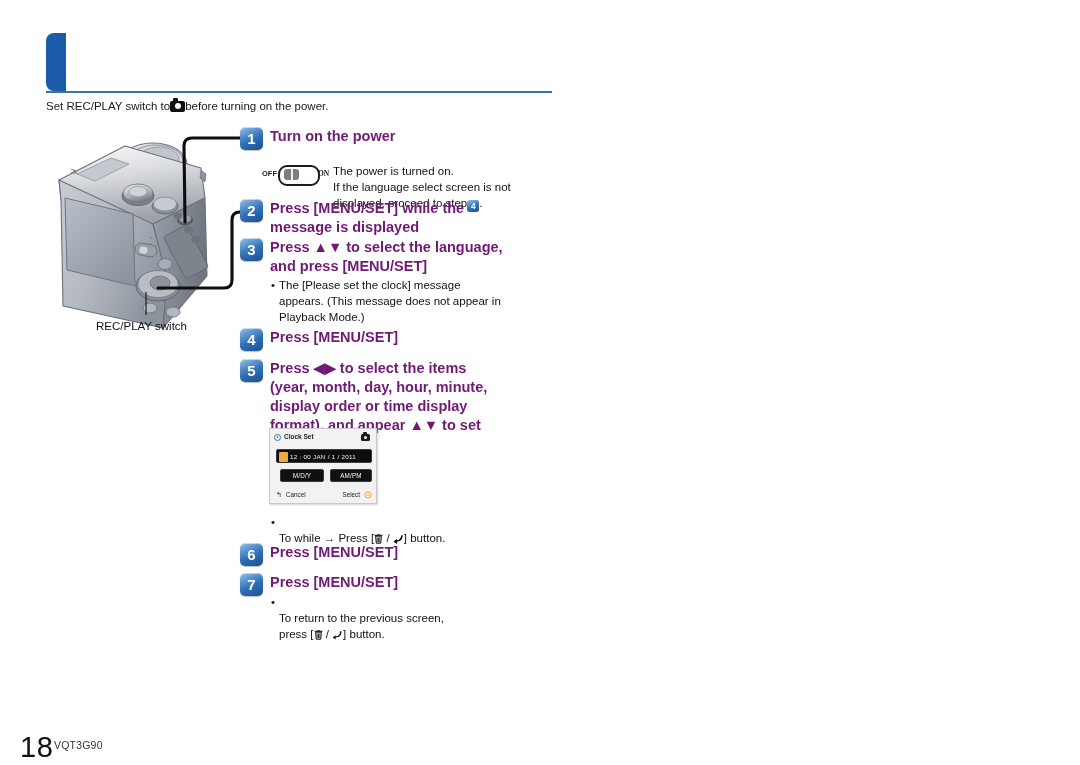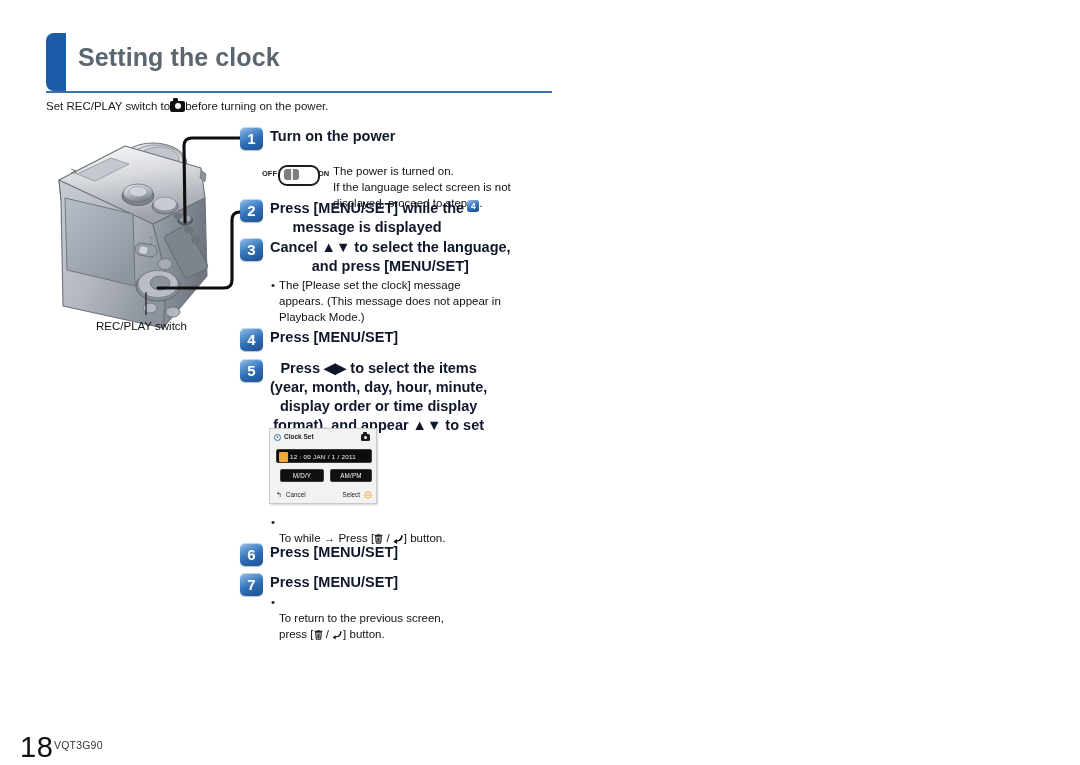--- a/index.html
+++ b/index.html
@@ -140,24 +140,23 @@
     line-height: 23px;
     text-align: center;
     font-family: "Liberation Sans", sans-serif;
   }
   .step-heading {
     position: absolute;
     left: 30px;
     top: 0px;
     font-size: 14.5px;
     font-weight: bold;
-    color: #0f172a;
+    color: #701a75;
     line-height: 1.32;
     white-space: pre-line;
-    text-align: center;
   }
   .step-body {
     position: absolute;
     font-size: 11.5px;
     line-height: 1.38;
     color: #111;
     white-space: pre-line;
   }
   .bullet {
     position: absolute;
@@ -200,21 +199,21 @@
     height: 34px;
   }
   .psw-off, .psw-on {
     position: absolute;
     top: 5px;
     font-size: 7.5px;
     font-weight: bold;
     color: #222;
   }
   .psw-off { left: 0; }
-  .psw-on { left: 56px; }
+  .psw-on { left: 56px; font-family: Liberation Serif, serif; }
   .psw-track {
     position: absolute;
     left: 16px;
     top: 1px;
     width: 38px;
     height: 17px;
     border-radius: 9px;
     background: #fff;
     border: 2.2px solid #1c1c1c;
   }
@@ -412,21 +411,20 @@
     font-size: 10.5px;
     color: #333;
     letter-spacing: 0.2px;
   }
 </style>
 </head>
 <body>
 
 <div class="header">
   <div class="header-accent"></div>
-  <div class="header-title">Setting the clock</div>
 </div>
 <div class="header-rule"></div>
 
 <div class="intro-line">
   <span>Set REC/PLAY switch to</span>
   <span class="cam-icon"></span>
   <span>before turning on the power.</span>
 </div>
 
 <svg class="camera-art" viewBox="0 0 205 215">
@@ -562,21 +560,21 @@
 </div>
 
 <div class="step" style="left:240px; top:199px; width:300px;">
   <div class="badge">2</div>
   <div class="step-heading">Press [MENU/SET] while the
 message is displayed</div>
 </div>
 
 <div class="step" style="left:240px; top:238px; width:300px;">
   <div class="badge">3</div>
-  <div class="step-heading">Cancel ▲▼ to select the language,
+  <div class="step-heading">Press ▲▼ to select the language,
 and press [MENU/SET]</div>
   <div class="bullet" style="left:31px; top:39px; width:260px;">
     <span class="dot">•</span>
     <span class="btxt">The [Please set the clock] message
 appears. (This message does not appear in
 Playback Mode.)</span>
   </div>
 </div>
 
 <div class="step" style="left:240px; top:328px; width:300px;">

